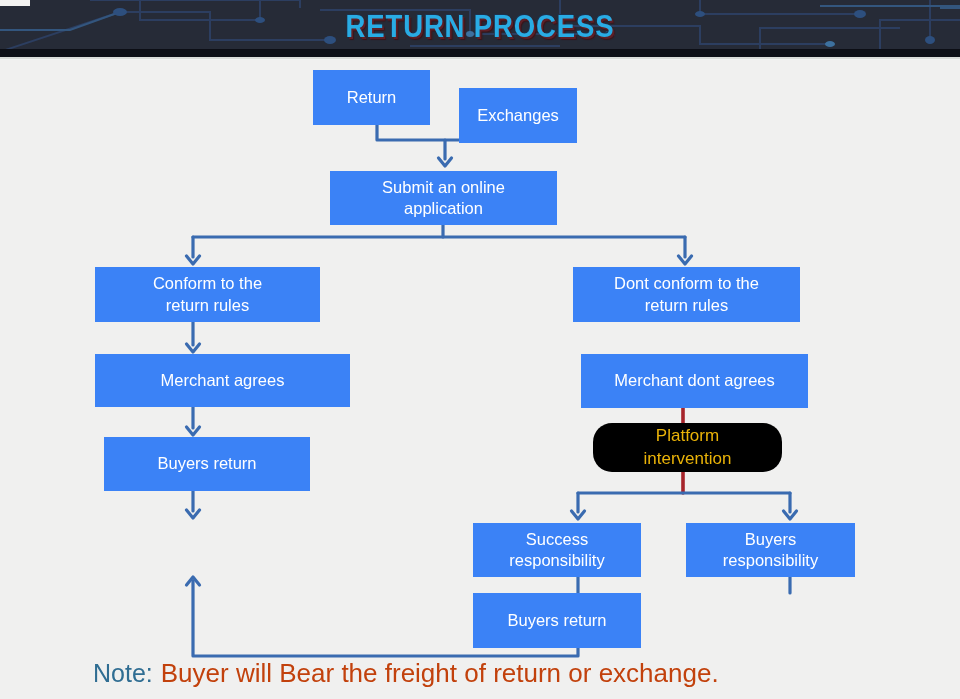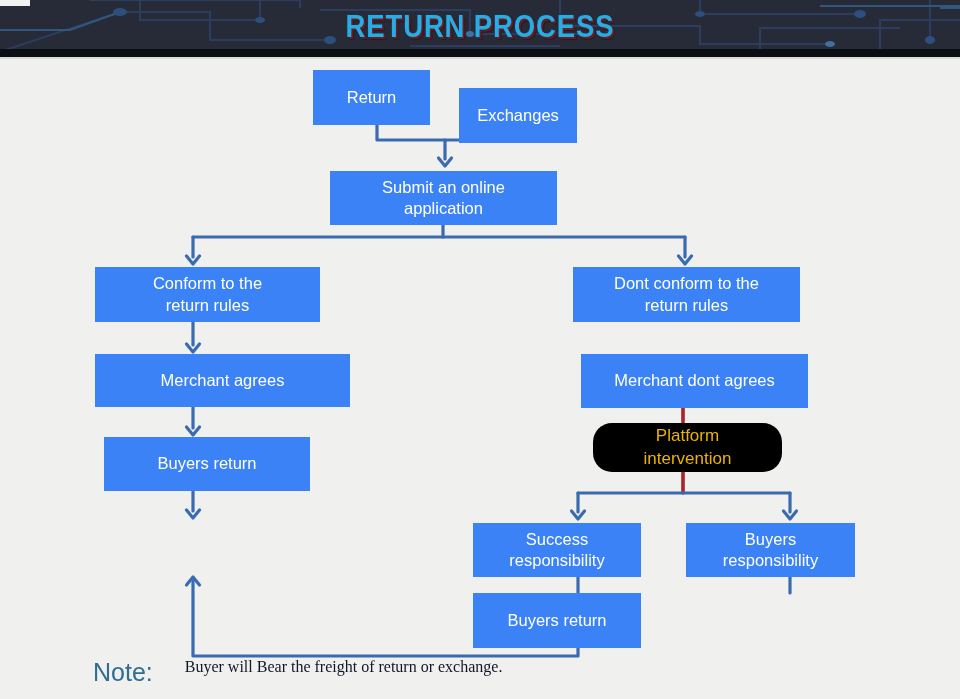--- a/index.html
+++ b/index.html
@@ -27,23 +27,23 @@
   .node.cyan  { background:#3b82f6; }
   .node.black { background:#000000; border-radius:19px; color:#eab308; font-size:17px; }
   .node.gray  { background:#9b9b9d; }
 
   
   .connectors { position:absolute; top:0; left:0; z-index:1; }
   .connectors path { fill:none; stroke:#3a6bb0; stroke-width:3.2; stroke-linecap:round; stroke-linejoin:round; }
   .connectors path.red { stroke:#a6242a; stroke-width:3.6; }
 
   
-  .note { position:absolute; left:93px; top:658px; z-index:2; display:flex; align-items:flex-start; gap:32px; }
+  .note { position:absolute; left:93px; top:658px; z-index:2; display:flex; align-items:center; gap:8px; }
   .note-prefix { font-size:25px; color:#2f6d92; }
-  .note-text   { font-size:16px; color:#0f172a;font-family:Liberation Serif, serif; }
+  .note-text   { font-size:26px; color:#c2410c; }
 </style>
 </head>
 <body>
 
 <div id="screen">
 
   <div class="banner">
     <svg class="banner-pattern" width="960" height="57" viewBox="0 0 960 57">
       <g fill="none" stroke="#2c3e60" stroke-width="2">
         <path d="M-10 55 L120 12 H210 V40 H330"></path>

